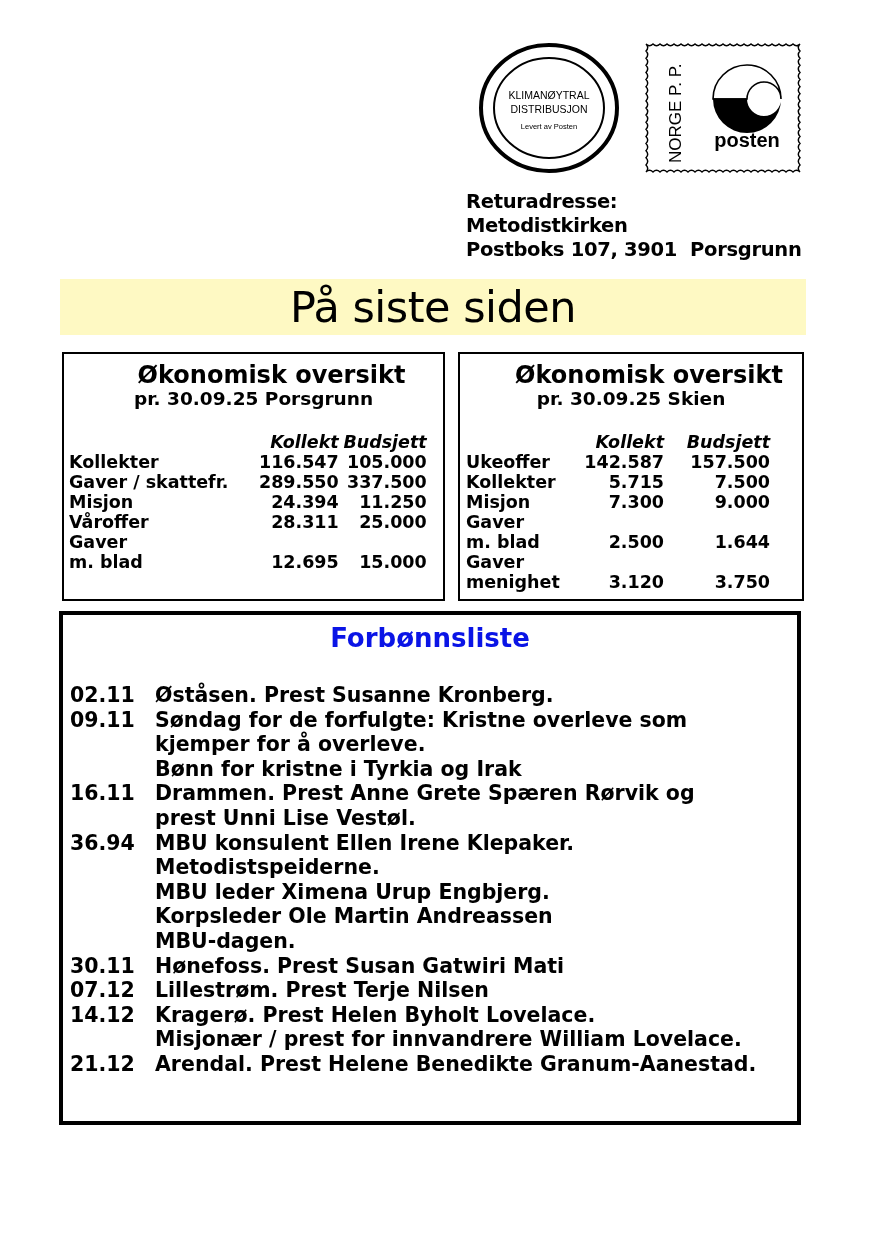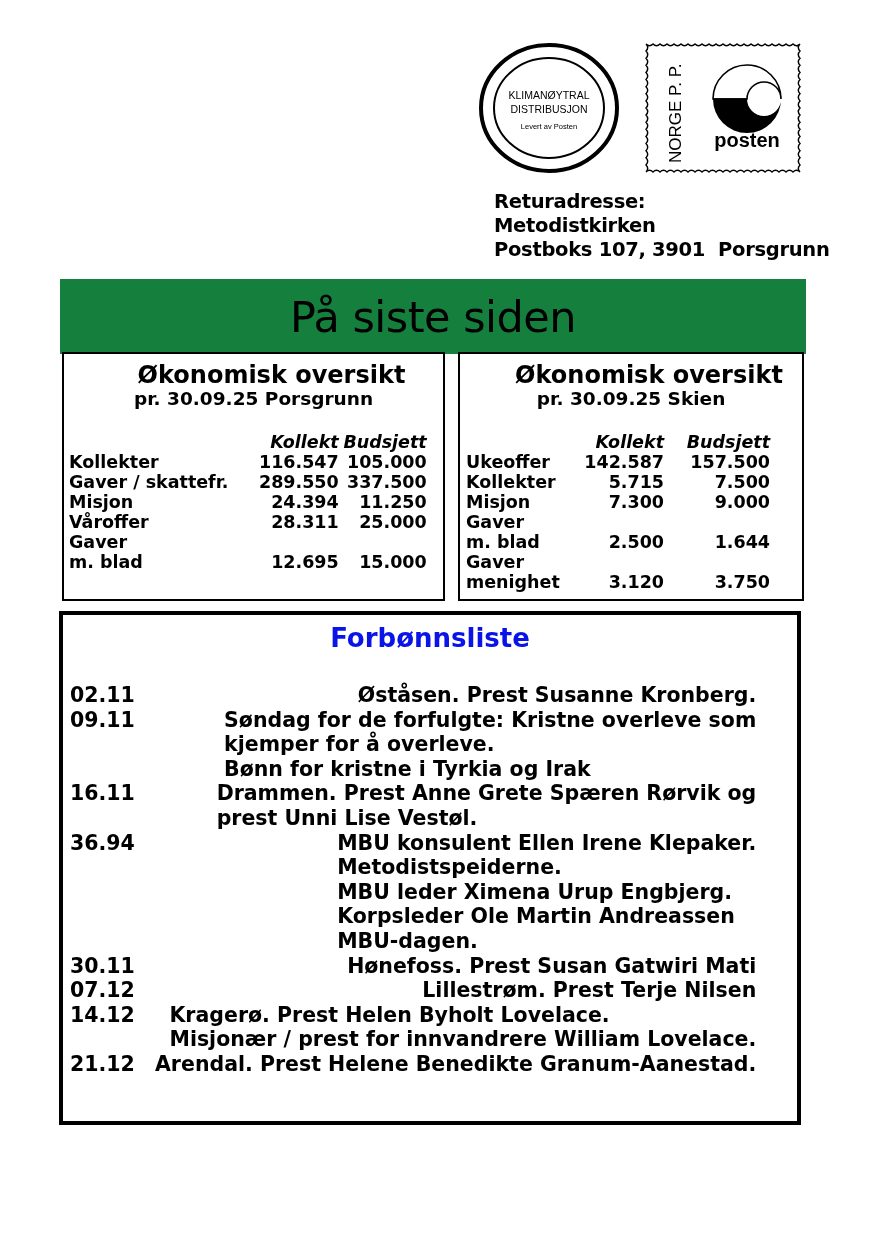--- a/index.html
+++ b/index.html
@@ -8,25 +8,25 @@
 
   
   .klima { position: absolute; left: 478px; top: 42px; width: 142px; height: 132px; }
   .klima svg { width: 100%; height: 100%; display: block; }
   .stamp { position: absolute; left: 643px; top: 41px; width: 160px; height: 134px; }
   .stamp svg { width: 100%; height: 100%; display: block; }
 
   
   .retur { position: absolute; left: 466px; top: 190px; font-weight: bold; font-size: 19.5px;
            line-height: 24px; letter-spacing: -0.3px; }
-  .retur div { white-space: pre; margin-left: 28px; }
-
-  
-  .title-band { position: absolute; left: 60px; top: 279px; width: 746px; height: 75px;
-                background: #15803d; display: flex; align-items: center; justify-content: center; }
+  .retur div { white-space: pre; }
+
+  
+  .title-band { position: absolute; left: 60px; top: 279px; width: 746px; height: 56px;
+                background: #fef9c3; display: flex; align-items: center; justify-content: center; }
   .title-band span { font-size: 43px; letter-spacing: -0.5px; }
 
   
   .fin { position: absolute; top: 352px; height: 249px; border: 2px solid #000; box-sizing: border-box; }
   .fin.left { left: 62px; width: 383px; }
   .fin.right { left: 458px; width: 346px; }
   .fin .h1 { text-align: center; font-weight: bold; font-size: 24px; line-height: 26px; margin-top: 8px; padding-left: 36px; }
   .fin .h2 { text-align: center; font-weight: bold; font-size: 18.5px; line-height: 22px; }
   .fin table { position: absolute; border-collapse: collapse; font-size: 17.5px; font-weight: bold; }
   .fin td { padding: 0; line-height: 20px; white-space: nowrap; vertical-align: bottom; }
@@ -35,21 +35,21 @@
   .fin.left table { left: 5px; top: 78px; }
   .fin.right table { left: 6px; top: 78px; }
 
   
   .pray { position: absolute; left: 59px; top: 611px; width: 742px; height: 514px;
           border: 4px solid #000; box-sizing: border-box; }
   .pray .ptitle { text-align: center; font-weight: bold; font-size: 26px; color: #0a14e6;
                   margin-top: 8px; line-height: 30px; }
   .pray .entries { position: absolute; left: 7px; top: 68px; font-weight: bold; font-size: 20.5px;
                    line-height: 24.6px; }
-  .entry { display: flex; justify-content: space-between; }
+  .entry { display: flex; }
   .entry .date { width: 85px; flex: none; white-space: pre; }
   .entry .lines div { white-space: pre; }
 </style>
 </head>
 <body>
 
 <div class="klima">
   <svg viewBox="0 0 142 132">
     <ellipse cx="71" cy="66" rx="68" ry="63" fill="none" stroke="#000" stroke-width="4"></ellipse>
     <ellipse cx="71" cy="66" rx="55" ry="50" fill="none" stroke="#000" stroke-width="2"></ellipse>

